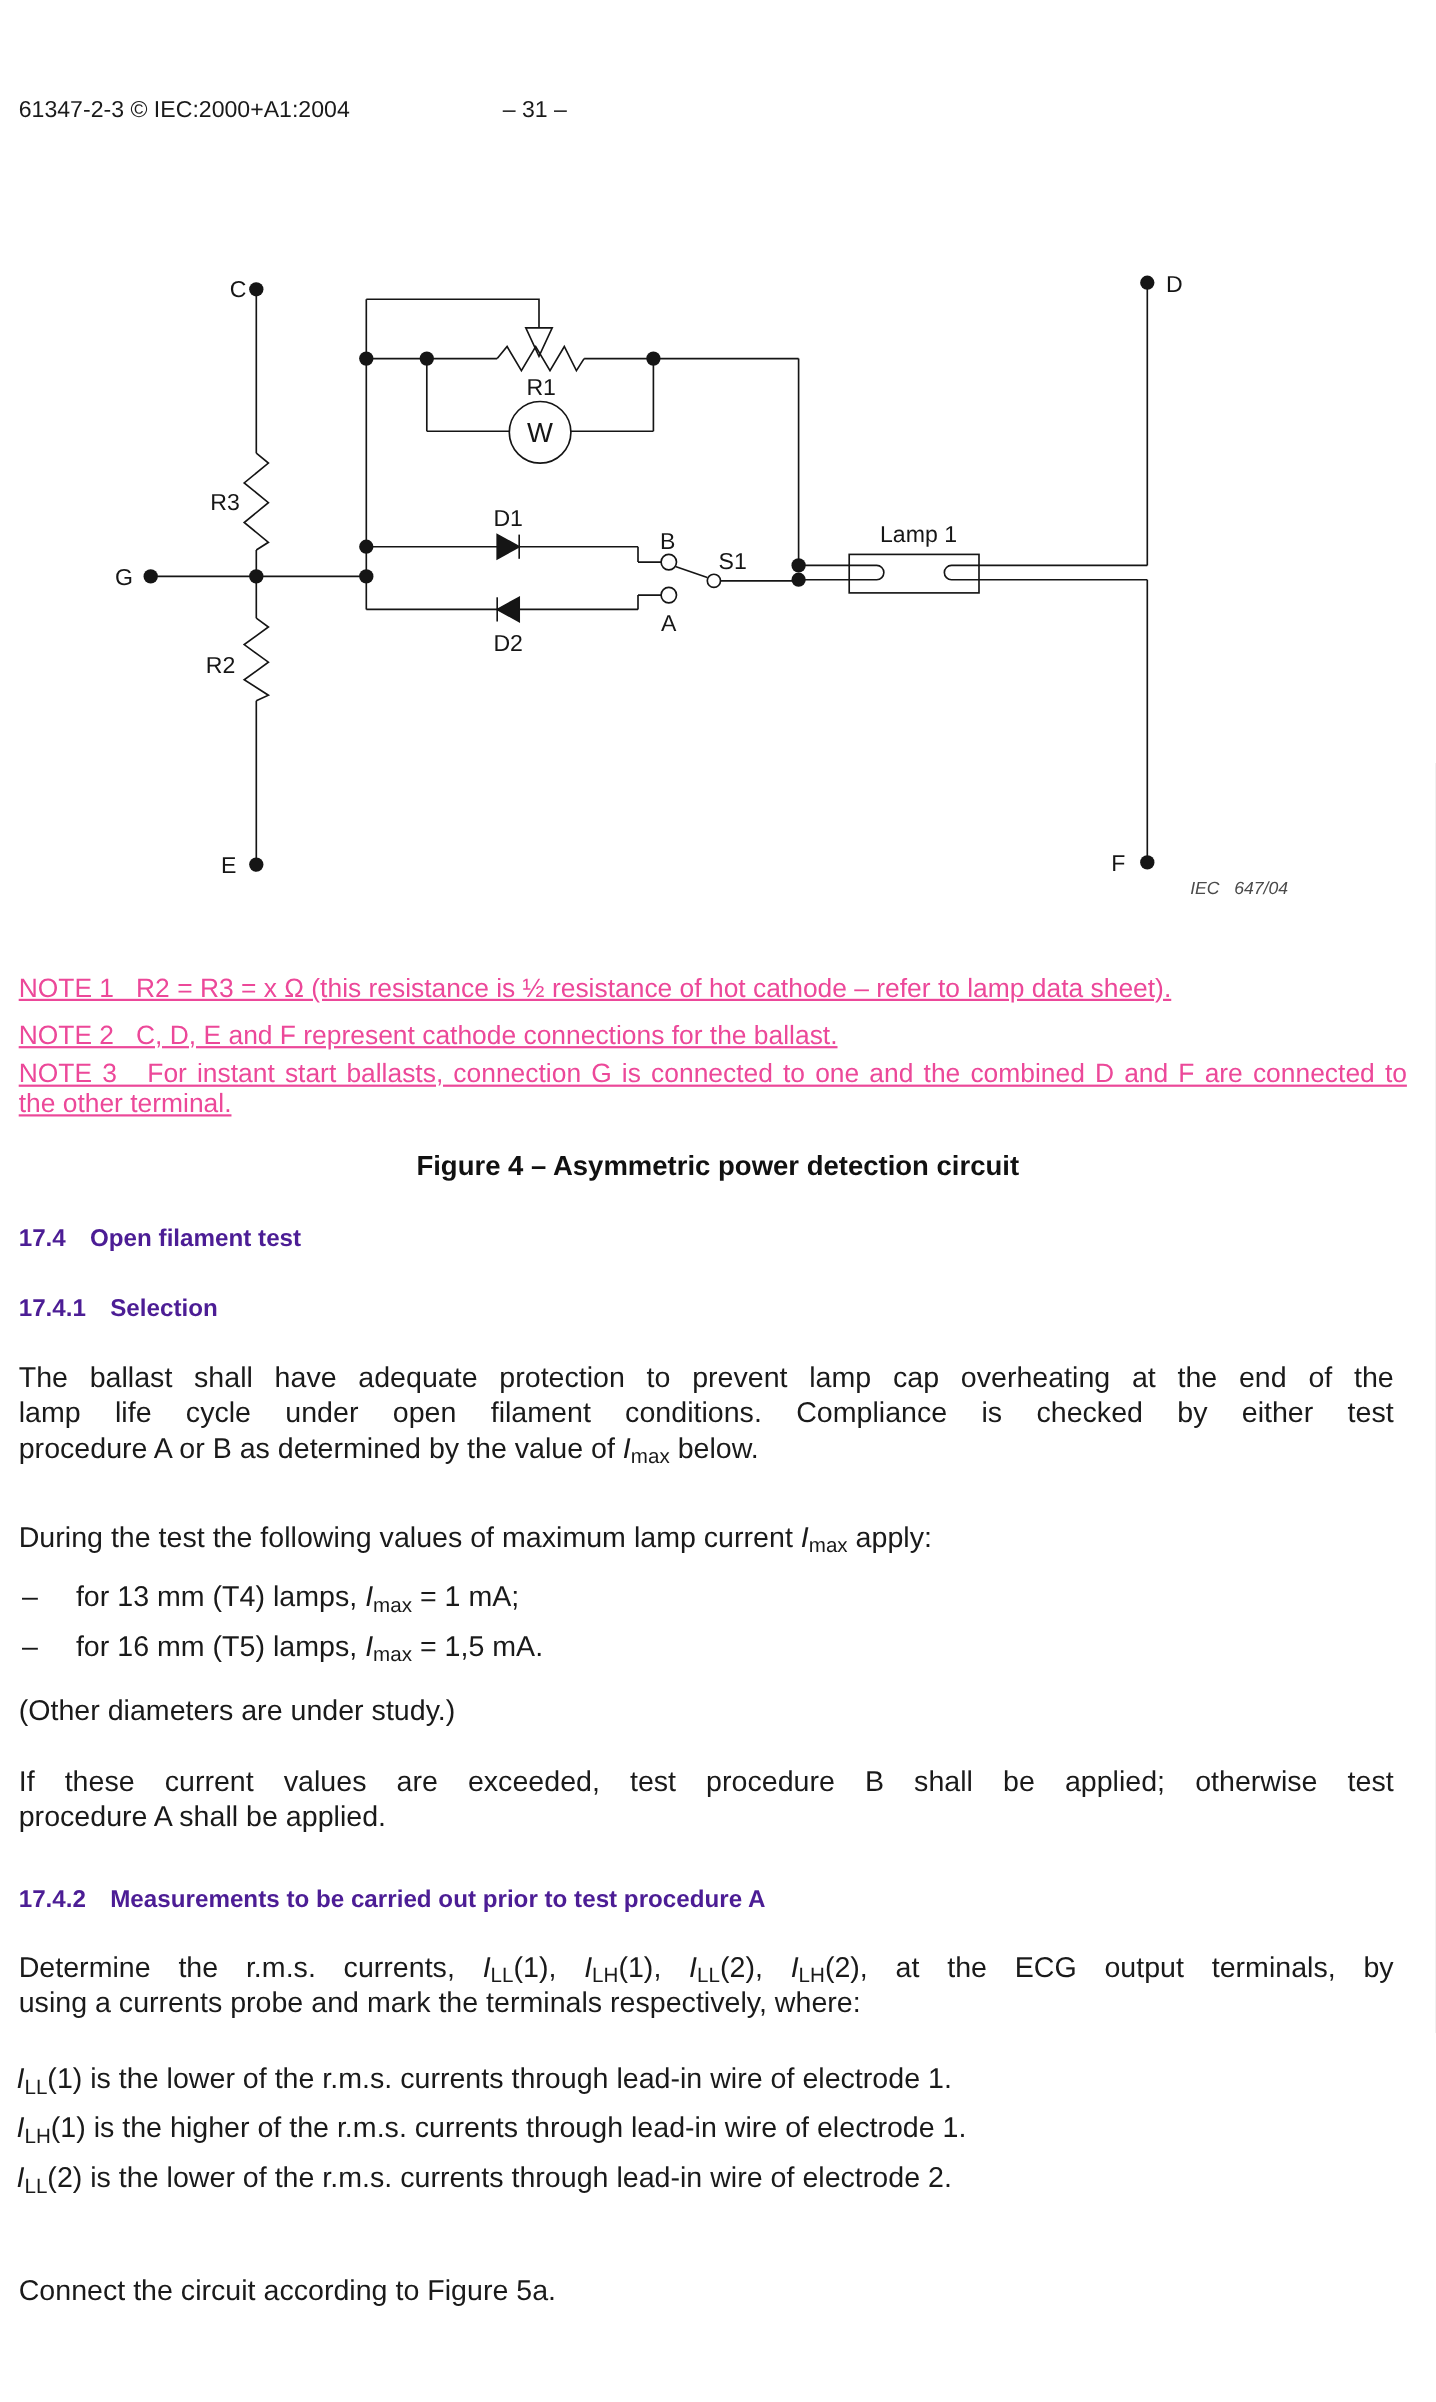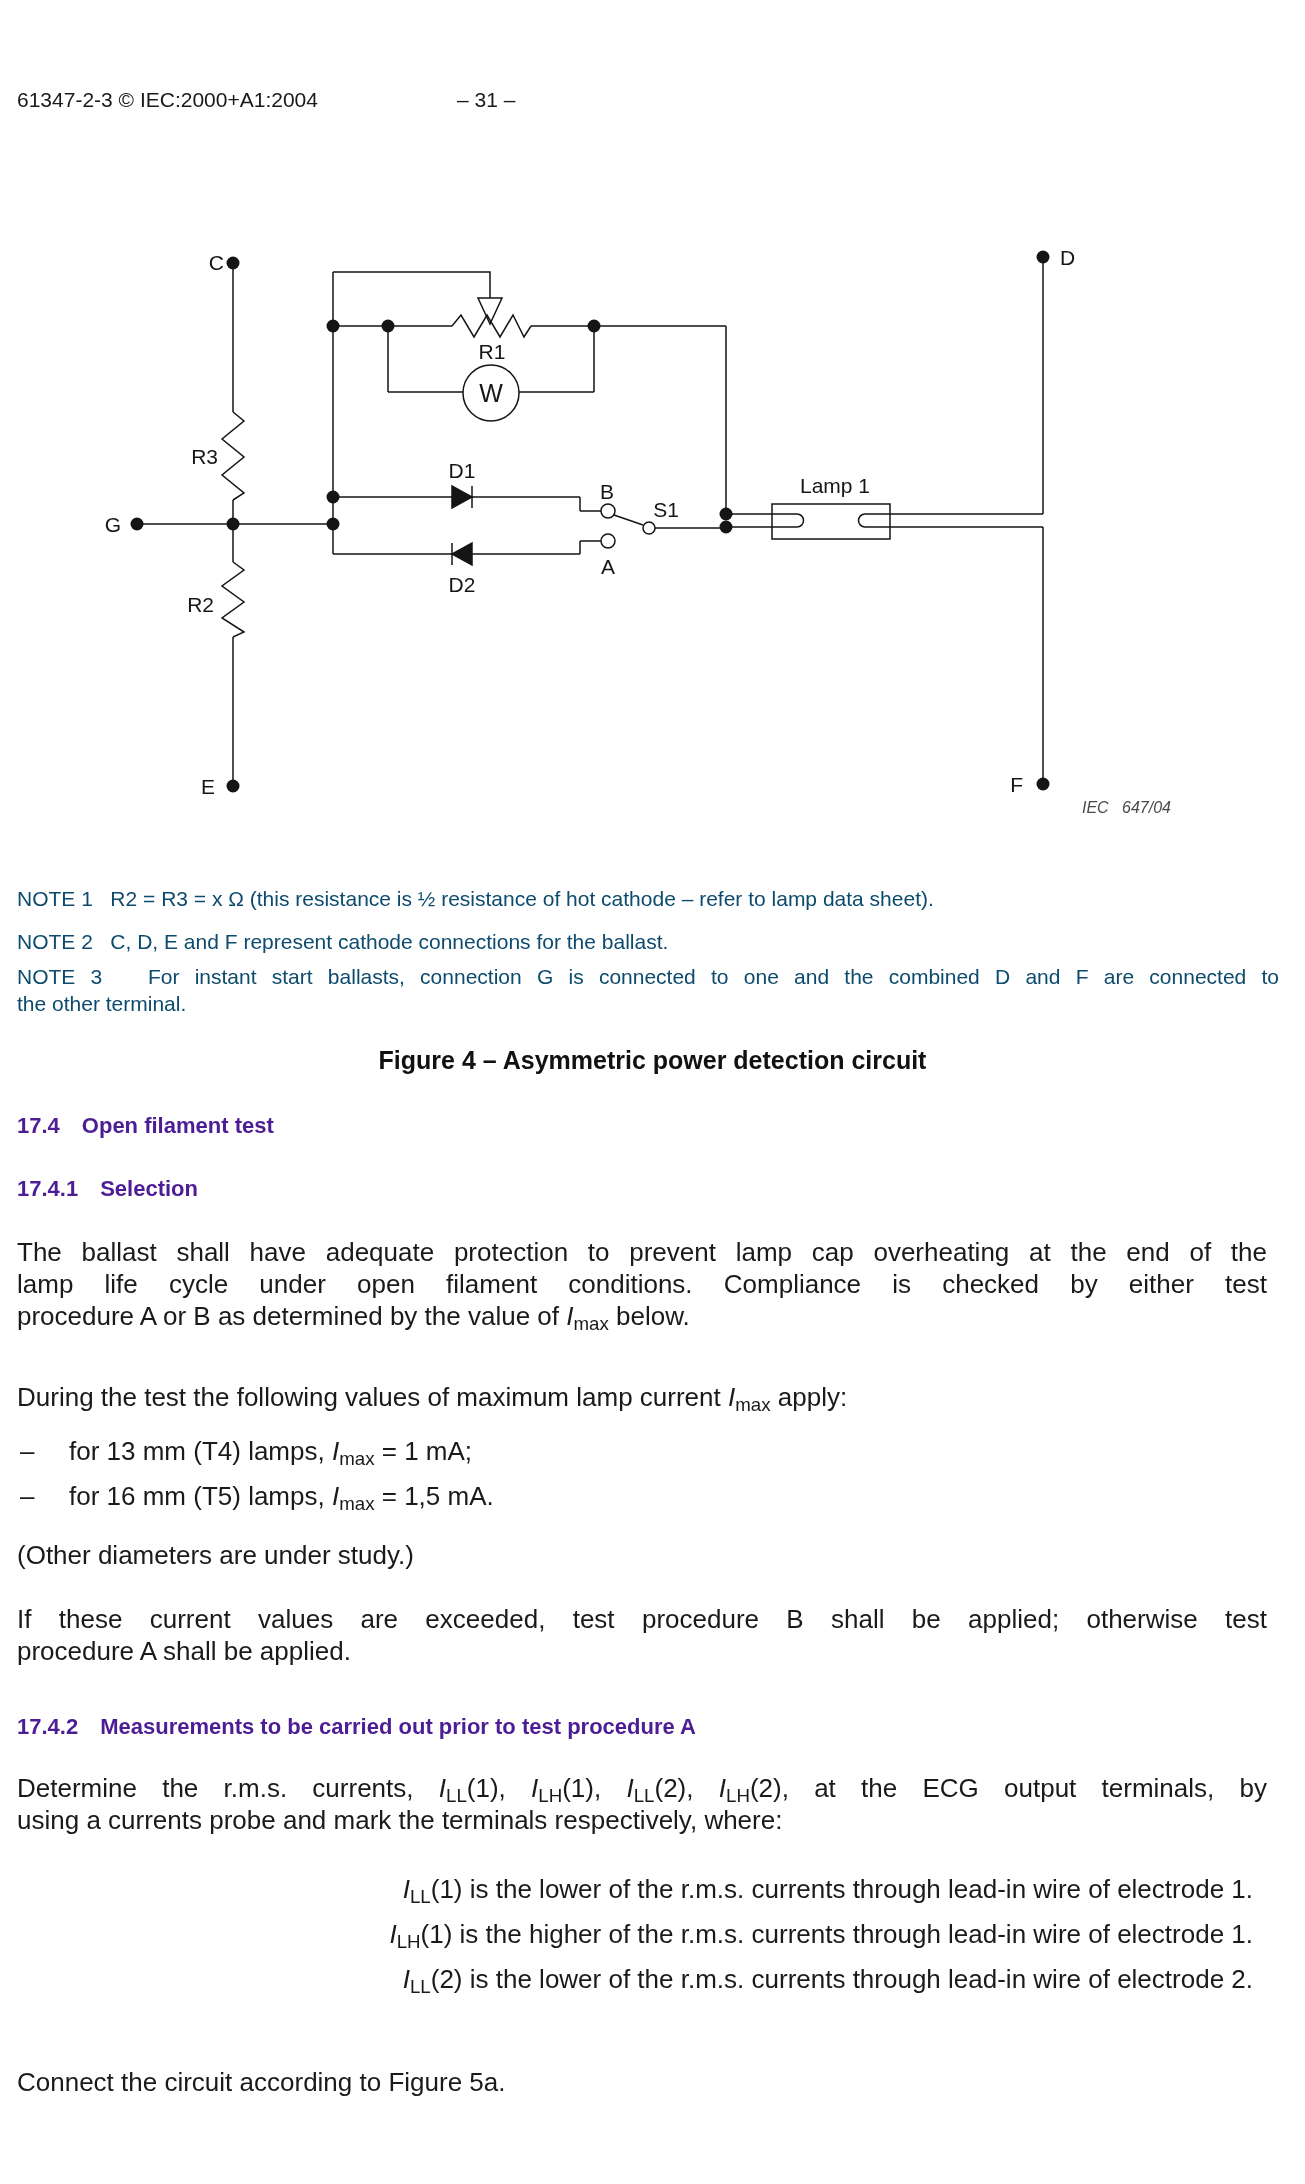--- a/index.html
+++ b/index.html
@@ -2,30 +2,30 @@
 <html><head>
 <meta charset="utf-8">
 <style>
   html,body{margin:0;padding:0;background:#e8e8e8;}
   .page{position:relative;width:1305px;height:2184px;background:#ffffff;
         font-family:"Liberation Sans",sans-serif;color:#161616;overflow:hidden;}
   .abs{position:absolute;}
   .hdr{top:88px;left:17px;width:1270px;font-size:21px;color:#1a1a1a;}
   .pageno{position:absolute;left:440px;top:0;}
   .fig-svg{top:150px;left:0;}
-  .note{left:17px;width:1262px;font-size:21px;line-height:27px;color:#0c4a6e;}
+  .note{left:17px;width:1262px;font-size:24px;line-height:27px;color:#ec4899;text-decoration:underline;}
   .body-par{left:17px;width:1250px;font-size:26px;line-height:32px;color:#1a1a1a;}
   .jl{text-align:justify;text-align-last:justify;-moz-text-align-last:justify;}
   .caption{left:0;width:1305px;text-align:center;font-size:25px;font-weight:bold;color:#111;}
   .heading{left:17px;width:1250px;font-size:22px;font-weight:bold;color:#4c1d95;white-space:nowrap;}
   .h-num{display:inline-block;margin-right:22px;}
   .bullet{left:17px;width:1250px;font-size:26px;color:#1a1a1a;}
   .bullet .dash{position:absolute;left:3px;top:0;}
   .bullet .bt{display:block;margin-left:52px;}
-  .defitem{left:3px;width:1250px;font-size:26px;color:#1a1a1a;text-align:right;}
+  .defitem{left:15px;width:1250px;font-size:26px;color:#1a1a1a;}
   i{font-style:italic;}
   sub{font-size:0.72em;line-height:0;vertical-align:-0.28em;}
   svg text{font-family:"Liberation Sans",sans-serif;fill:#161616;}
   .credit{font-style:italic;fill:#4a4a4a;}
 </style>
 </head>
 <body>
 
 <div class="page">
 

